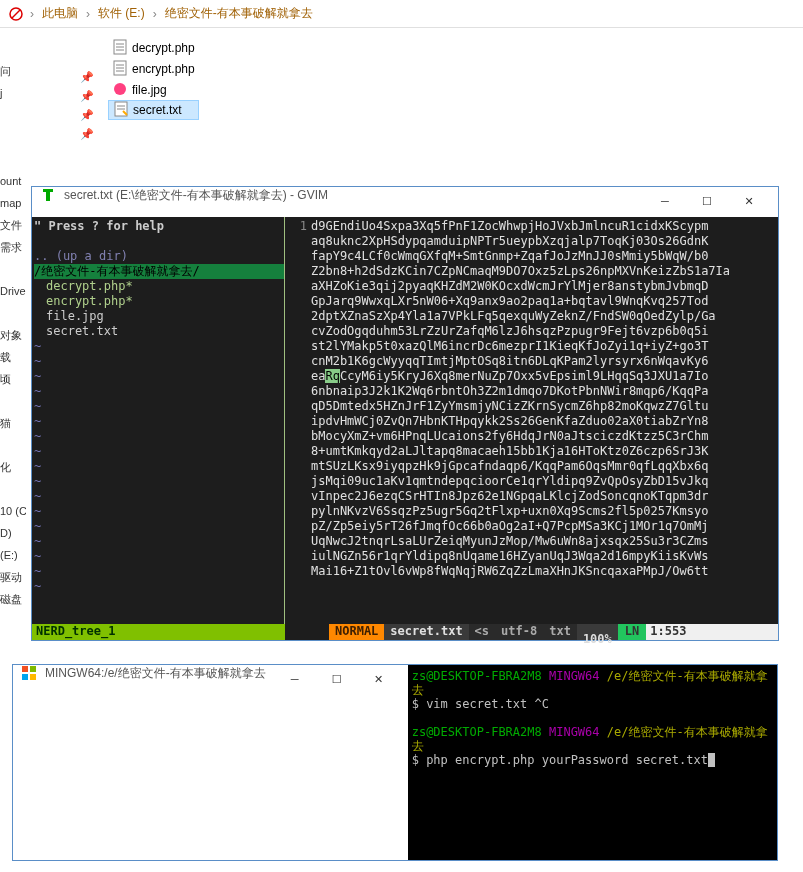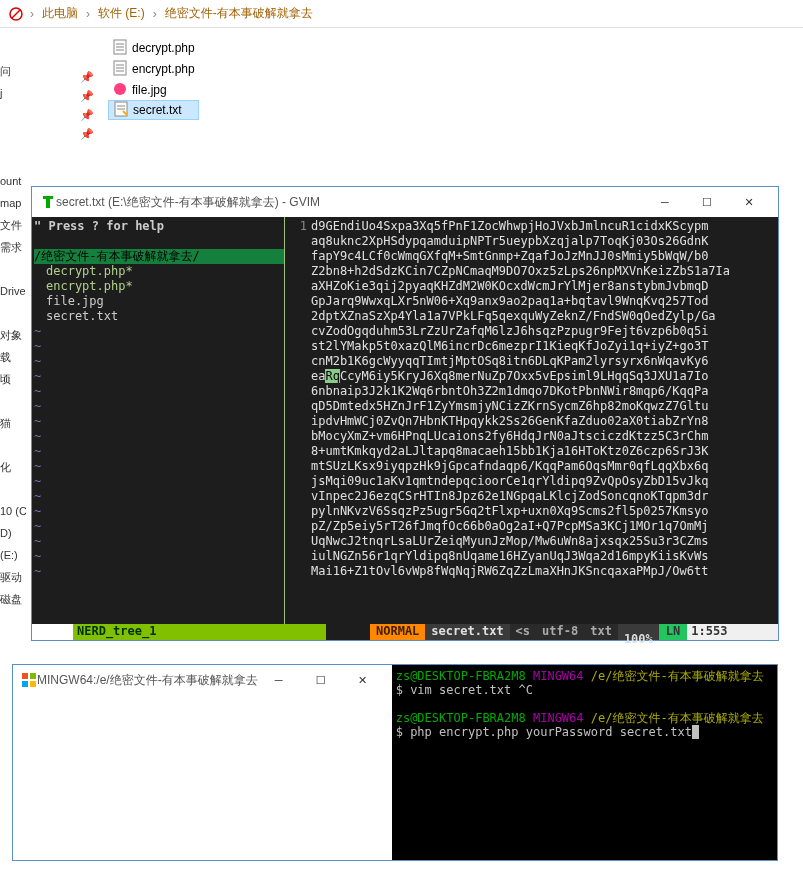--- a/index.html
+++ b/index.html
@@ -93,22 +93,23 @@
       width: 748px;
       height: 455px;
       border: 1px solid #5a8ec7;
       display: flex;
       flex-direction: column;
     }
     .titlebar {
       height: 30px;
       background: #fff;
       display: flex;
-      align-items: center;
+      align-items: flex-start;
       padding: 0 8px;
+      gap: 8px;
     }
     .titlebar .app-icon {
       width: 16px; height: 16px;
       display: inline-flex;
       align-items: center;
       justify-content: center;
     }
     .titlebar .title { flex: 1; color: #555; font-size: 12px; }
     .win-controls { display: flex; gap: 0; }
     .win-btn {
@@ -154,21 +155,21 @@
       font-size: 12px;
     }
     .content .hl { background: #88cc88; color: #000; }
     .statusline {
       display: flex;
       height: 16px;
       font-family: "Consolas", monospace;
       font-size: 12px;
       font-weight: bold;
     }
-    .status-nerd { background: #80c000; color: #003000; width: 253px; padding: 0 4px; margin-left: 41px; }
+    .status-nerd { background: #80c000; color: #003000; width: 253px; padding: 0 4px; }
     .status-gap { background: #1d1d1d; width: 44px; }
     .status-mode { background: #ff8800; color: #402000; padding: 0 6px; }
     .status-file { background: #3a3a3a; color: #e0e0e0; padding: 0 6px; }
     .status-seg { background: #2a2a2a; color: #aaa; padding: 0 6px; }
     .status-pct { background: #3a3a3a; color: #ddd; padding: 8px 6px; }
     .status-ln { background: #22c55e; color: #333; padding: 0 7px; }
     .status-pos { background: #f0f0f0; color: #333; padding: 0 4px; flex:1; }
     
     
     .mingw {
@@ -308,20 +309,21 @@
     <div class="win-controls">
       <div class="win-btn">─</div>
       <div class="win-btn">☐</div>
       <div class="win-btn close">✕</div>
     </div>
   </div>
   <div class="gvim-body">
     <div class="nerdtree">
       <div class="help">"  Press ? for help</div>
       <div>&nbsp;</div>
+      <div class="updir">.. (up a dir)</div>
       <div class="dir">/绝密文件-有本事破解就拿去/</div>
       <div id="nerdtree-files">
           <div class="exec">decrypt.php*</div>
           <div class="exec">encrypt.php*</div>
           <div class="file">file.jpg</div>
           <div class="file">secret.txt</div>
         </div>
       <div id="nerdtree-tildes">
           <div class="tilde">~</div>
           <div class="tilde">~</div>

